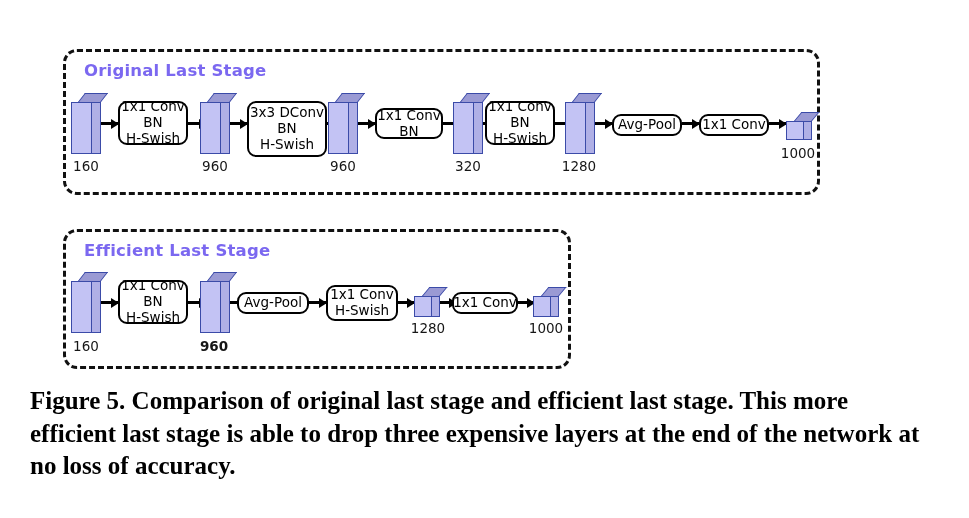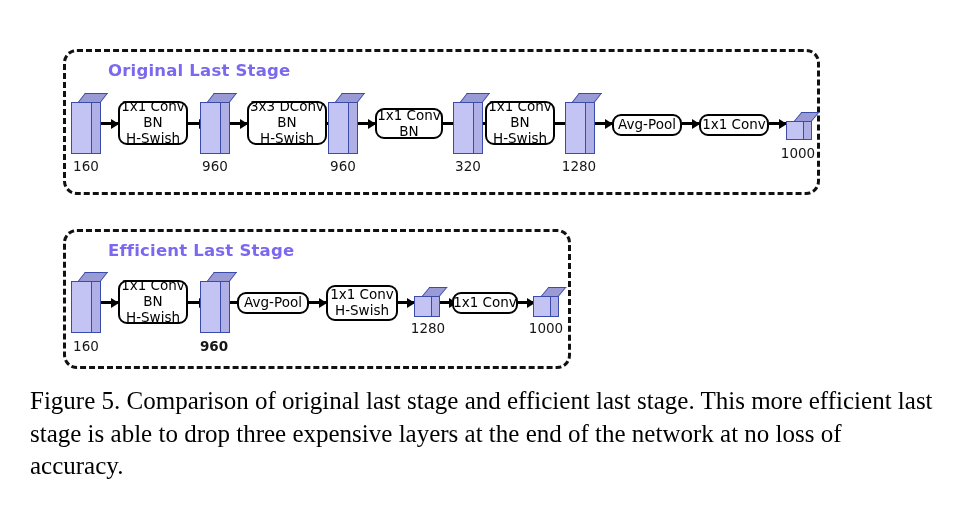--- a/index.html
+++ b/index.html
@@ -28,21 +28,20 @@
   .stage-title {
     position: absolute;
     left: 18px;
     top: 9px;
     font-family: "DejaVu Sans", sans-serif;
     font-weight: bold;
     font-size: 16.5px;
     letter-spacing: 0.2px;
     color: #7b68f0;
     white-space: nowrap;
-    margin-left: 24px;
   }
 
   
   .slab {
     position: absolute;
     box-sizing: border-box;
   }
   .slab .face-front {
     position: absolute;
     left: 0;
@@ -120,20 +119,21 @@
   
   #caption {
     position: absolute;
     left: 30px;
     top: 385px;
     width: 905px;
     font-family: "Liberation Serif", "DejaVu Serif", serif;
     font-size: 25px;
     line-height: 1.30;
     color: #000000;
+    font-weight: bold;
   }
 </style>
 </head>
 <body>
 
 <div class="stage-box" id="stage-original">
   <div class="stage-title">Original Last Stage</div>
 </div>
 
 <div class="slab" style="left:71px; top:93px; width:30px; height:61px;">
@@ -155,21 +155,21 @@
 
 <div class="slab" style="left:200px; top:93px; width:30px; height:61px;">
   <div class="face-top" style="left:7px; top:0; width:23px; height:9px; transform:skewX(-38deg); transform-origin:bottom left;"></div>
   <div class="face-front" style="width:21px; height:52px;"></div>
   <div class="face-side" style="right:0; bottom:0; width:10px; height:52px;"></div>
 </div>
 <div class="slab-label" style="left:195px; top:158px; width:40px;">960</div>
 
 <div class="arrow" style="left:230px; top:122px; width:17px;"></div>
 
-<div class="op-box" style="left:247px; top:101px; width:80px; height:44px;">
+<div class="op-box" style="left:247px; top:101px; width:80px; height:56px;">
   <span class="op-line">3x3 DConv</span>
   <span class="op-line">BN</span>
   <span class="op-line">H-Swish</span>
 </div>
 
 <div class="arrow" style="left:327px; top:122px; width:18px;"></div>
 
 <div class="slab" style="left:328px; top:93px; width:30px; height:61px;">
   <div class="face-top" style="left:7px; top:0; width:23px; height:9px; transform:skewX(-38deg); transform-origin:bottom left;"></div>
   <div class="face-front" style="width:21px; height:52px;"></div>

